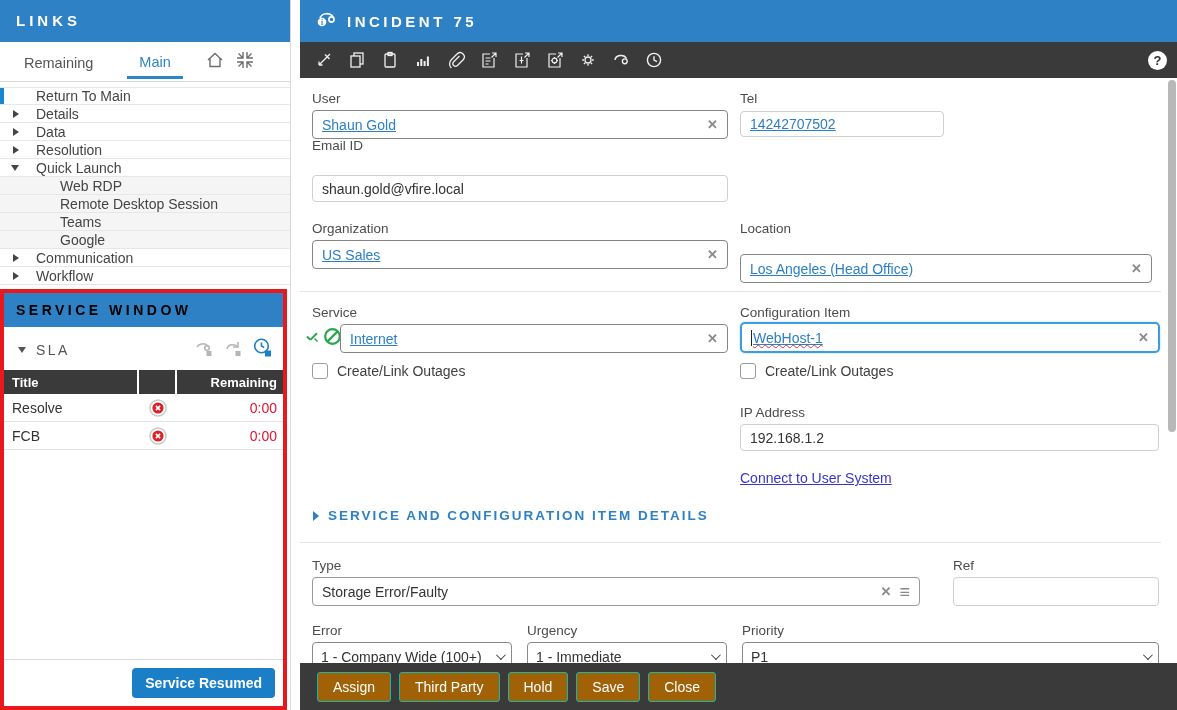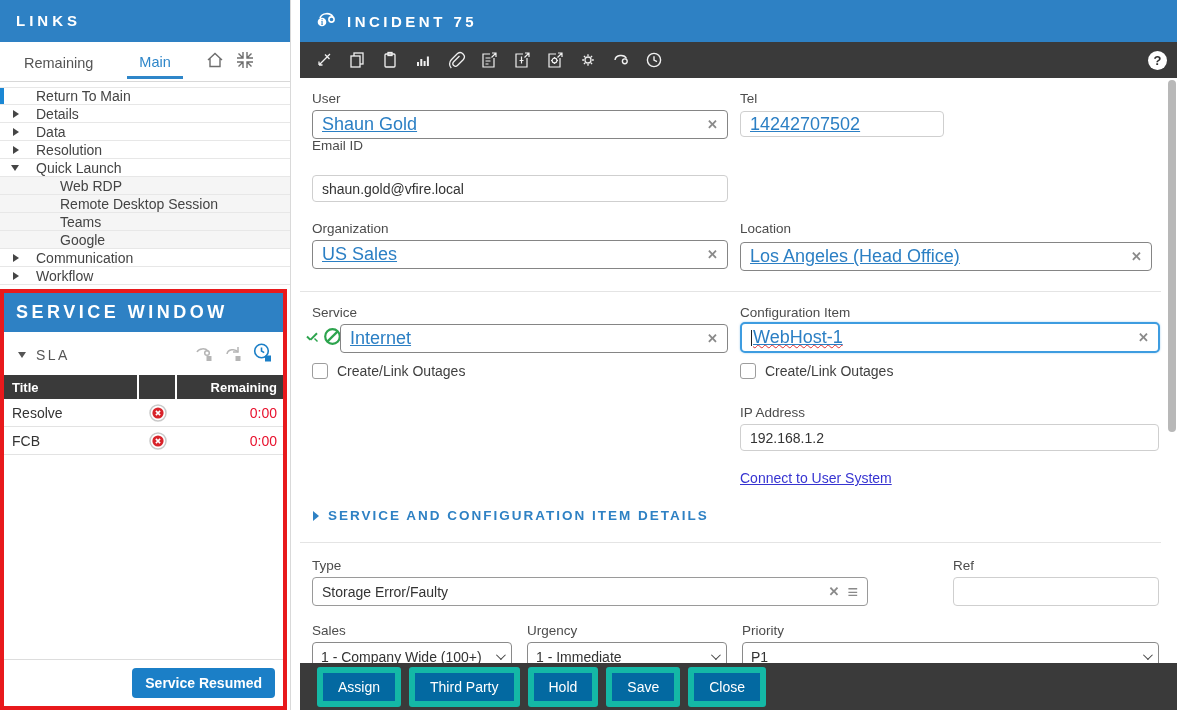--- a/index.html
+++ b/index.html
@@ -26,21 +26,21 @@
   .nav-item.sub { background:#f5f5f5; }
   .nav-item.sub .lbl-txt { margin-left:60px; }
   .car-r { width:0; height:0; border-top:4.5px solid transparent; border-bottom:4.5px solid transparent;
     border-left:6px solid #454545; position:absolute; left:13px; }
   .car-d { width:0; height:0; border-left:4.5px solid transparent; border-right:4.5px solid transparent;
     border-top:6px solid #454545; position:absolute; left:11px; }
 
   
   .svc-win { margin-top:4px; margin-right:3px; border:4px solid #e8191c; flex:1;
     display:flex; flex-direction:column; background:#fff; }
-  .svc-hdr { background:#2e81c4; color:#ffffff; font-size:18px; font-weight:bold;
+  .svc-hdr { background:#2e81c4; color:#000000; font-size:14px; font-weight:bold;
     letter-spacing:3.5px; padding:9px 12px; }
   .sla-row { display:flex; align-items:center; padding:10px 10px 8px 10px; }
   .sla-title { font-size:14px; color:#555; letter-spacing:2.5px; margin-left:10px; }
   .sla-caret { width:0; height:0; border-left:4.5px solid transparent; border-right:4.5px solid transparent;
     border-top:6px solid #555; margin-left:4px; }
   .sla-icons { margin-left:auto; display:flex; gap:9px; align-items:center; }
   .sla-tbl-hdr { display:flex; background:#3a3a3a; color:#fff; font-size:13px; font-weight:bold;
     height:24px; align-items:center; }
   .sla-tbl-hdr .c1 { flex:1; padding-left:8px; border-right:2px solid #fff; height:100%; display:flex; align-items:center;}
   .sla-tbl-hdr .c2 { width:38px; border-right:2px solid #fff; height:100%; }
@@ -67,21 +67,21 @@
     font-size:13px; font-weight:bold; display:flex; align-items:center; justify-content:center; cursor:pointer; }
   .help::before { content:"?"; }
 
   .content { position:relative; flex:1; background:#fff; overflow:hidden; }
   .lbl { position:absolute; font-size:13.5px; color:#4c4c4c; }
   .fld { position:absolute; display:flex; align-items:center; padding:0 9px;
     border:1px solid #cfcfcf; border-radius:4px; background:#fff; font-size:14px; color:#333; }
   .fld.dark { border-color:#858585; }
   .fld.med { border-color:#9a9a9a; }
   .fld.focus { border:2px solid #3d9ce0; border-radius:5px; box-shadow:0 0 2px rgba(61,156,224,.5); }
-  .fld a.val { color:#2b7fc4; text-decoration:underline; font-size:18px; }
+  .fld a.val { color:#2b7fc4; text-decoration:underline; font-size:14px; }
   .clear { margin-left:auto; color:#8a8a8a; font-weight:bold; font-size:13px; cursor:pointer; }
   .clear::before { content:"\2715"; }
   .burger { color:#8a8a8a; font-size:18px; margin-left:8px; cursor:pointer; line-height:1; }
   .burger::before { content:"\2261"; }
   .squiggle { text-decoration:underline wavy #e03131; text-decoration-thickness:1px; }
   .squiggle .inner { color:#2b7fc4; text-decoration:underline; }
   .cursor-bar { width:1px; height:16px; background:#222; margin-right:1px; }
   .divider { position:absolute; height:1px; background:#e4e4e4; left:0; }
   .cb-row { position:absolute; display:flex; align-items:center; gap:9px; font-size:14px; color:#3f3f3f; }
   .cb { width:16px; height:16px; border:1px solid #9d9d9d; border-radius:3px; background:#fff; cursor:pointer; }
@@ -91,21 +91,21 @@
   .sect-car { width:0; height:0; border-top:5px solid transparent; border-bottom:5px solid transparent;
     border-left:6.5px solid #2e81c4; }
   .sel { position:absolute; display:flex; align-items:center; padding:0 8px; border:1px solid #8a8a8a;
     border-radius:4px; font-size:14px; color:#333; background:#fff; cursor:pointer; }
   .sel .chev { margin-left:auto; width:7px; height:7px; border-right:1.6px solid #444;
     border-bottom:1.6px solid #444; transform:rotate(45deg) translateY(-2px); }
   .scroll-thumb { position:absolute; right:1px; top:2px; width:8px; height:352px;
     background:#b8b8b8; border-radius:4px; }
 
   .bottom-bar { background:#3a3a3a; height:47px; display:flex; align-items:center; padding-left:17px; gap:8px; }
-  .act-btn { background:#0369a1; border:6px solid #14b8a6; border-radius:3px; color:#fff;
+  .act-btn { background:#a16207; border:1px solid #14b8a6; border-radius:3px; color:#fff;
     font-size:14px; padding:6px 15px; cursor:pointer; }
 
   .svcicons { position:absolute; display:flex; align-items:center; gap:1px; }
 </style>
 </head>
 <body>
 
 <div class="app">
 
   <div class="left">
@@ -335,21 +335,21 @@
       <div class="fld" style="left:12px; top:97px; width:416px; height:27px;">
         <span>shaun.gold@vfire.local</span>
       </div>
 
       <span class="lbl" style="left:12px; top:143px;">Organization</span>
       <div class="fld dark" style="left:12px; top:162px; width:416px; height:29px;">
         <a class="val">US Sales</a>
         <span class="clear"></span>
       </div>
       <span class="lbl" style="left:440px; top:143px;">Location</span>
-      <div class="fld dark" style="left:440px; top:164px; width:412px; height:29px;">
+      <div class="fld dark" style="left:440px; top:176px; width:412px; height:29px;">
         <a class="val">Los Angeles (Head Office)</a>
         <span class="clear"></span>
       </div>
 
       <div class="divider" style="top:213px; width:861px;"></div>
 
       <span class="lbl" style="left:12px; top:227px;">Service</span>
       <span class="svcicons" style="left:5px; top:249px;">
         <span>
           <svg width="17" height="17" viewBox="0 0 17 17" fill="none" stroke="#2da44e" stroke-width="2">
@@ -390,31 +390,31 @@
       </div>
       <a class="link2" style="position:absolute; left:440px; top:392px;">Connect to User System</a>
 
       <div class="sect-hdr" style="left:13px; top:430px;">
         <span class="sect-car"></span>
         <span>SERVICE AND CONFIGURATION ITEM DETAILS</span>
       </div>
       <div class="divider" style="top:464px; width:861px;"></div>
 
       <span class="lbl" style="left:12px; top:480px;">Type</span>
-      <div class="fld med" style="left:12px; top:499px; width:556px; height:29px;">
+      <div class="fld med" style="left:12px; top:499px; width:608px; height:29px;">
         <span>Storage Error/Faulty</span>
         <span class="clear"></span>
         <span class="burger"></span>
       </div>
       <span class="lbl" style="left:653px; top:480px;">Ref</span>
       <div class="fld" style="left:653px; top:499px; width:206px; height:29px;">
         <span></span>
       </div>
 
-      <span class="lbl" style="left:12px; top:545px;">Sales</span>
+      <span class="lbl" style="left:12px; top:545px;">Error</span>
       <div class="sel" style="left:12px; top:564px; width:200px; height:29px;">
         <span>1 - Company Wide (100+)</span>
         <span class="chev"></span>
       </div>
       <span class="lbl" style="left:227px; top:545px;">Urgency</span>
       <div class="sel" style="left:227px; top:564px; width:200px; height:29px;">
         <span>1 - Immediate</span>
         <span class="chev"></span>
       </div>
       <span class="lbl" style="left:442px; top:545px;">Priority</span>

